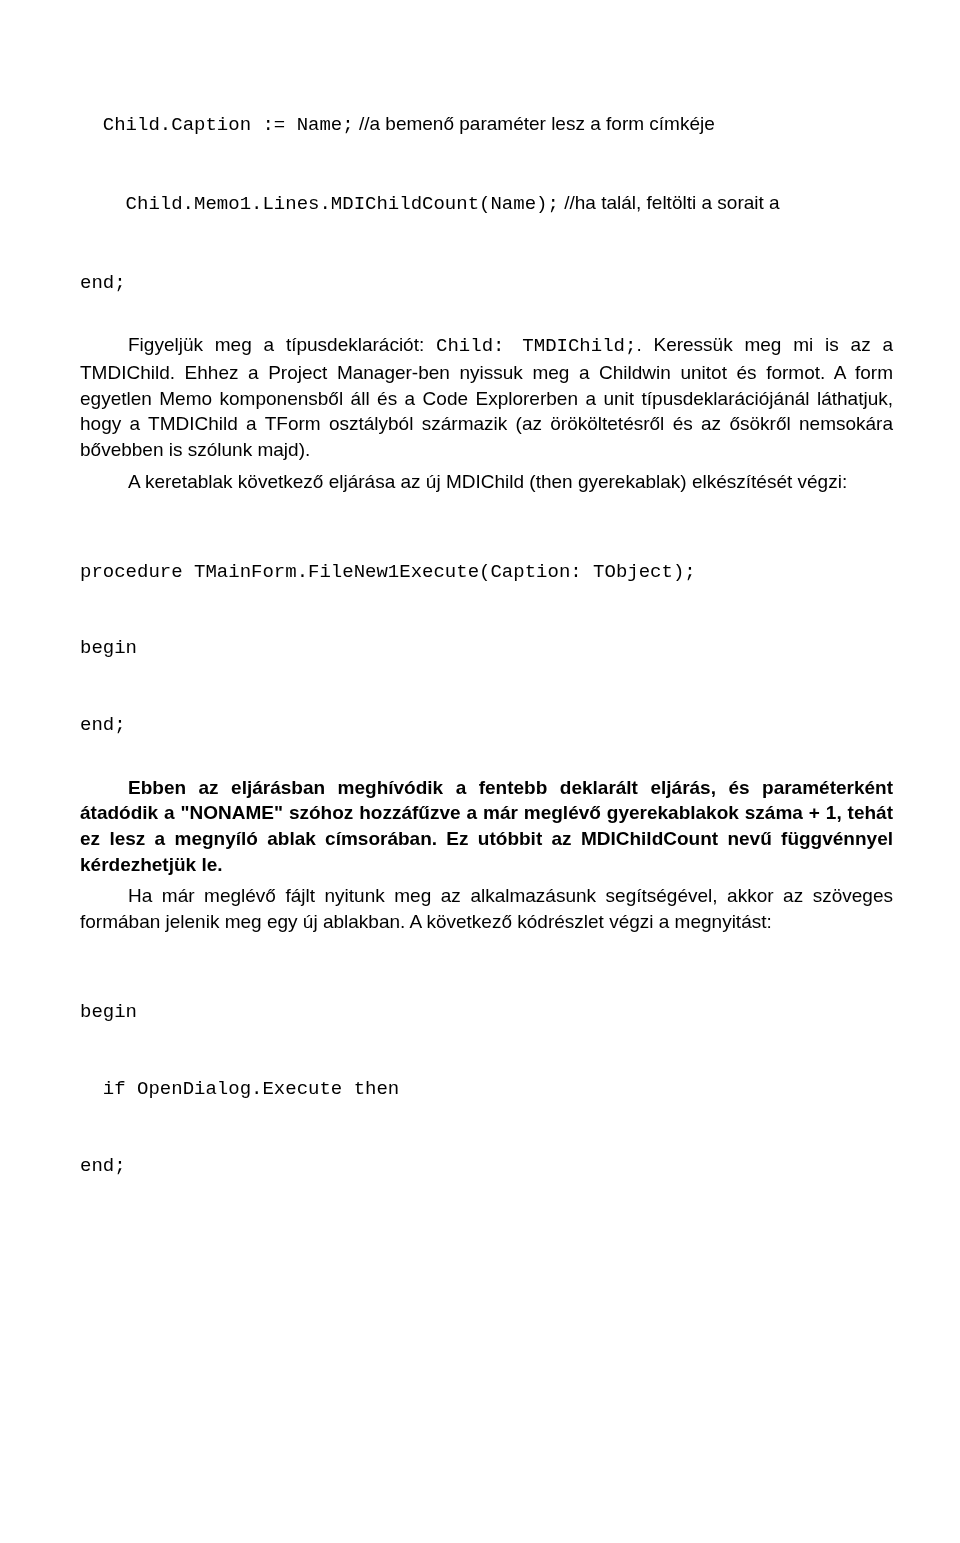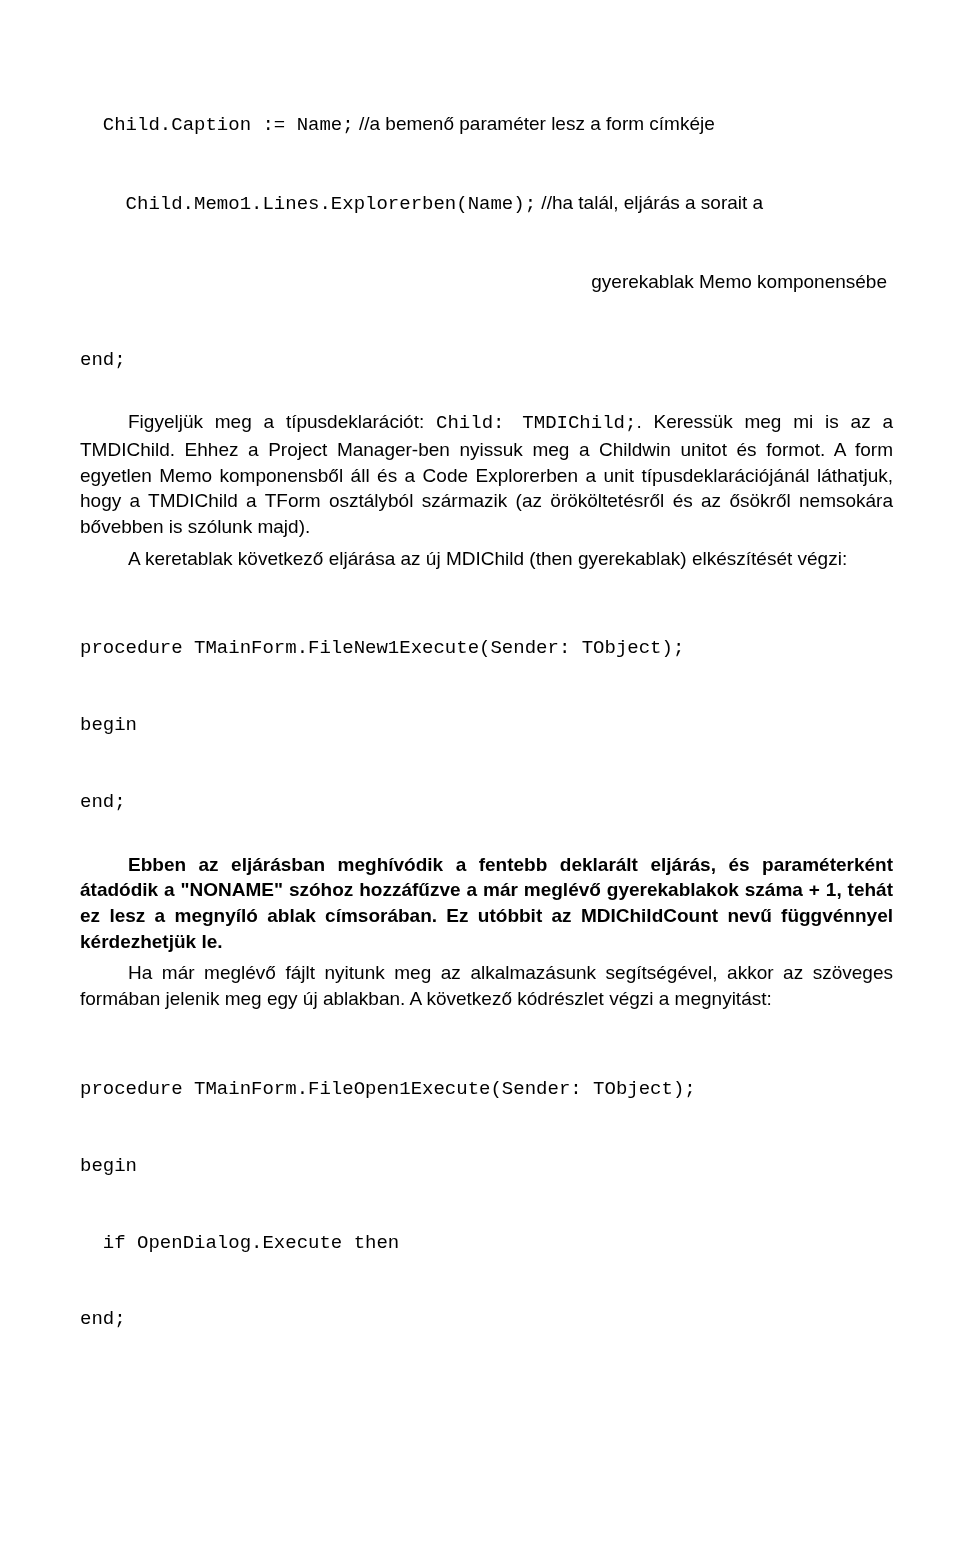--- a/index.html
+++ b/index.html
@@ -18,38 +18,36 @@
   .codeblock { margin: 0 13px 10px 0; white-space: pre-wrap; }
   .codeblock .line { display: block; }
   p { margin: 0 7px 6px 0; text-align: justify; }
   .indent { text-indent: 48px; }
 </style>
 </head>
 <body>
 
 <div class="codeblock">
   <span class="line"><span class="mono">  Child.Caption := Name;</span><span class="comment"> //a bemenő paraméter lesz a form címkéje</span></span>
-  <span class="line"><span class="mono">    Child.Memo1.Lines.Explorerben(Name);</span><span class="comment"> //ha talál, eljárás a sorait a</span></span>
-  <span class="line" style="text-align:right;"><span class="comment">gyerekablak Memo komponensébe</span></span>
+  <span class="line"><span class="mono">    Child.Memo1.Lines.MDIChildCount(Name);</span><span class="comment"> //ha talál, feltölti a sorait a</span></span>
   <span class="line"><span class="mono">end;</span></span>
 </div>
 
 <p class="indent">
   <span>Figyeljük meg a típusdeklarációt: </span><span class="mono">Child: TMDIChild;</span><span>. Keressük meg mi is az a TMDIChild. Ehhez a Project Manager-ben nyissuk meg a Childwin unitot és formot. A form egyetlen Memo komponensből áll és a Code Explorerben a unit típusdeklarációjánál láthatjuk, hogy a TMDIChild a TForm osztályból származik (az örököltetésről és az ősökről nemsokára bővebben is szólunk majd).</span>
 </p>
 
 <p class="indent">A keretablak következő eljárása az új MDIChild (then gyerekablak) elkészítését végzi:</p>
 
 <div class="codeblock" style="margin-top:14px;">
-  <span class="line mono">procedure TMainForm.FileNew1Execute(Sender: TObject);</span>
+  <span class="line mono">procedure TMainForm.FileNew1Execute(Caption: TObject);</span>
   <span class="line mono">begin</span>
   <span class="line mono">end;</span>
 </div>
 
 <p class="indent" style="margin-top:10px;font-weight:bold;">Ebben az eljárásban meghívódik a fentebb deklarált eljárás, és paraméterként átadódik a "NONAME" szóhoz hozzáfűzve a már meglévő gyerekablakok száma + 1, tehát ez lesz a megnyíló ablak címsorában. Ez utóbbit az MDIChildCount nevű függvénnyel kérdezhetjük le.</p>
 <p class="indent">Ha már meglévő fájlt nyitunk meg az alkalmazásunk segítségével, akkor az szöveges formában jelenik meg egy új ablakban. A következő kódrészlet végzi a megnyitást:</p>
 
 <div class="codeblock" style="margin-top:14px;">
-  <span class="line mono">procedure TMainForm.FileOpen1Execute(Sender: TObject);</span>
   <span class="line mono">begin</span>
   <span class="line mono">  if OpenDialog.Execute then</span>
   <span class="line mono">end;</span>
 </div>
 
 </body></html>

